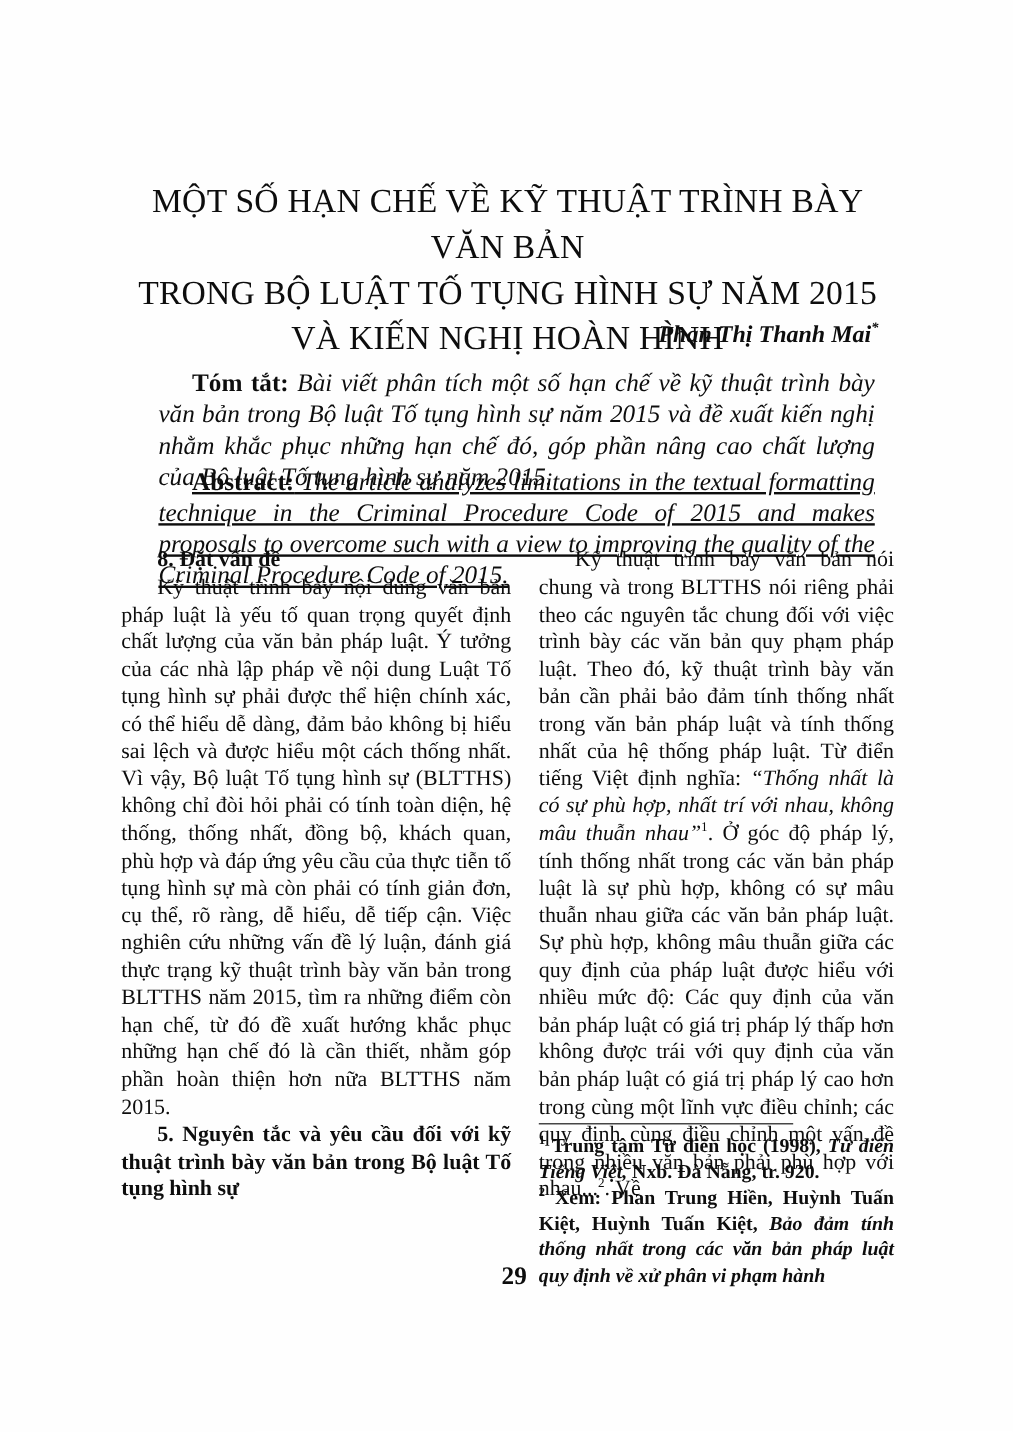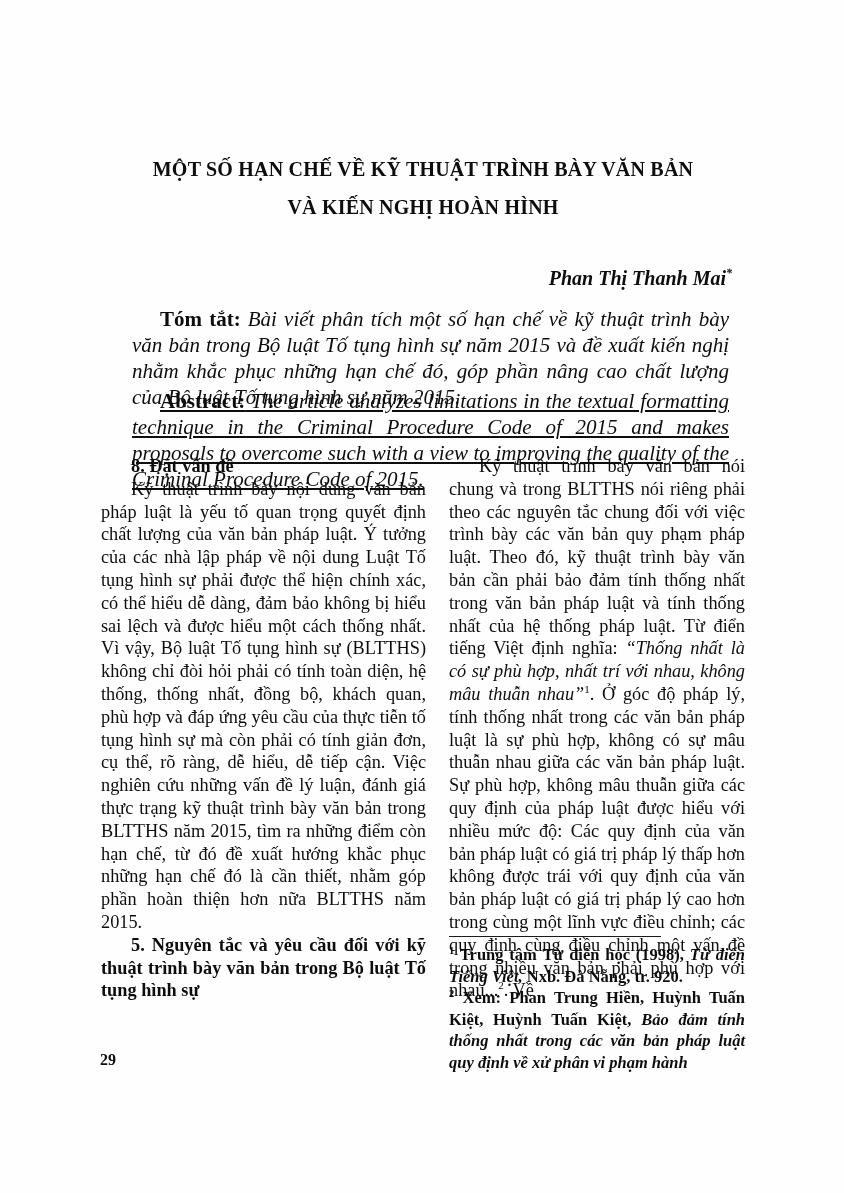--- a/index.html
+++ b/index.html
@@ -15,22 +15,22 @@
     font-family: "Liberation Serif", "DejaVu Serif", serif;
     color: #0d0d0d;
     overflow: hidden;
   }
   .title-block {
     position: absolute;
     top: 150px;
     left: 100px;
     width: 646px;
     text-align: center;
-    font-weight: bold;
-    font-size: 20px;
+    font-weight: normal;
+    font-size: 28px;
     line-height: 38px;
     letter-spacing: 0.2px;
   }
   .author-line {
     position: absolute;
     top: 266px;
     left: 86px;
     width: 646px;
     text-align: right;
     font-weight: bold;
@@ -86,32 +86,33 @@
   .footnote sup { font-size: 10.5px; line-height: 0; }
   .footnote-left  { left: 101px; top: 1006px; width: 325px; }
   .footnote-right { left: 449px; top: 936px; width: 296px; text-align: justify; }
   .fn-italic { font-style: italic; }
   .quote-italic { font-style: italic; margin-top: 38px; }
   .page-number {
     position: absolute;
     top: 1051px;
     left: 100px;
     width: 657px;
-    text-align: left;
+    text-align: center;
     font-weight: bold;
-    font-size: 16px;
+    font-size: 21px;
   }
 </style>
 </head>
 <body>
 
 <div class="page">
 
   <div class="title-block">
     <div>MỘT SỐ HẠN CHẾ VỀ KỸ THUẬT TRÌNH BÀY VĂN BẢN</div>
+    <div>TRONG BỘ LUẬT TỐ TỤNG HÌNH SỰ NĂM 2015</div>
     <div>VÀ KIẾN NGHỊ HOÀN HÌNH</div>
   </div>
 
   <div class="author-line"><span>Phan Thị Thanh Mai</span><sup>*</sup></div>
 
   <div class="abstract abstract-vi">
     <p><span class="abstract-label">Tóm tắt:</span><span> Bài viết phân tích một số hạn chế về kỹ thuật trình bày văn bản trong Bộ luật Tố tụng hình sự năm 2015 và đề xuất kiến nghị nhằm khắc phục những hạn chế đó, góp phần nâng cao chất lượng của Bộ luật Tố tụng hình sự năm 2015.</span></p>
   </div>
 
   <div class="abstract abstract-en">

